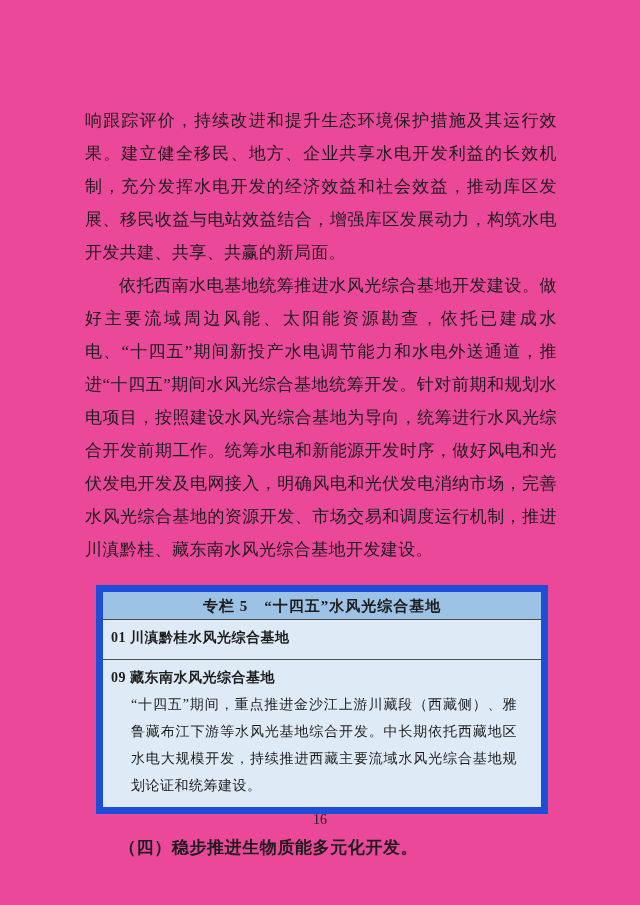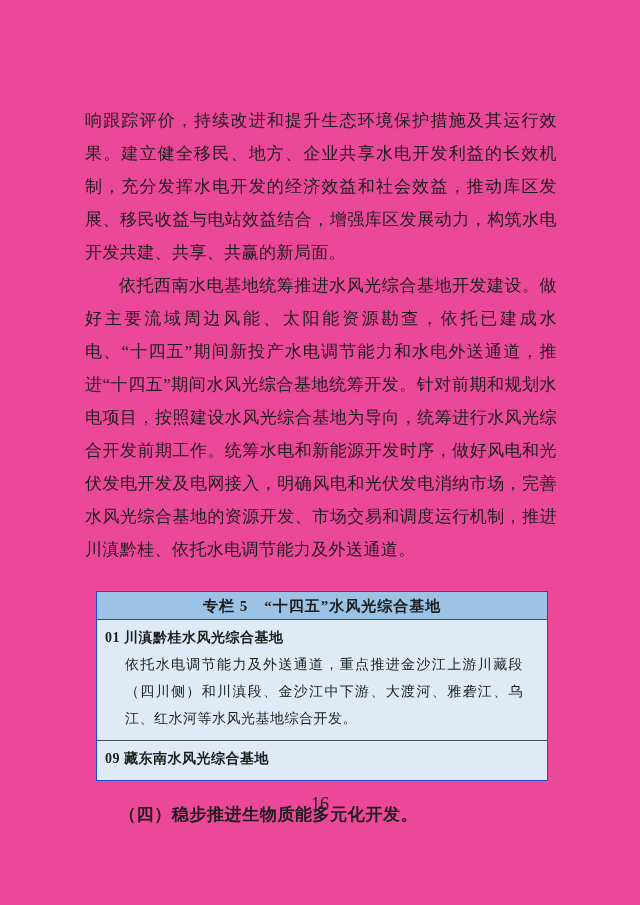--- a/index.html
+++ b/index.html
@@ -17,22 +17,22 @@
     margin: 0;
     font-size: 17px;
     line-height: 33px;
     text-align: justify;
     text-justify: inter-ideograph;
     letter-spacing: 0.4px;
   }
   .para.indent { text-indent: 2em; }
   .lead-bold { font-weight: normal; }
   .callout-box {
-    margin: 25px 9px 0 11px;
-    border: 1px solid #1d4ed8;
+    margin: 19px 9px 0 11px;
+    border: 7px solid #1d4ed8;
   }
   .box-header {
     background: #9CC2E5;
     border-bottom: 1px solid #4d4d4d;
     text-align: center;
     font-weight: bold;
     font-size: 15px;
     line-height: 20px;
     padding: 4px 0 3px 0;
     letter-spacing: 1px;
@@ -60,46 +60,46 @@
     margin: 17px 0 0 0;
     font-size: 17px;
     line-height: 33px;
     font-weight: bold;
     text-indent: 2em;
     letter-spacing: 0.6px;
   }
   .page-number {
     position: absolute;
     left: 0; right: 0;
-    bottom: 90px;
+    bottom: 77px;
     text-align: center;
-    font-size: 18px;
+    font-size: 14px;
     color: #1c1c1c;
   }
 </style>
 </head>
 <body>
 
 <div class="page">
   <div class="content">
 
     <p class="para">响跟踪评价，持续改进和提升生态环境保护措施及其运行效果。建立健全移民、地方、企业共享水电开发利益的长效机制，充分发挥水电开发的经济效益和社会效益，推动库区发展、移民收益与电站效益结合，增强库区发展动力，构筑水电开发共建、共享、共赢的新局面。</p>
 
-    <p class="para indent"><span class="lead-bold">依托西南水电基地统筹推进水风光综合基地开发建设。</span><span>做好主要流域周边风能、太阳能资源勘查，依托已建成水电、“十四五”期间新投产水电调节能力和水电外送通道，推进“十四五”期间水风光综合基地统筹开发。针对前期和规划水电项目，按照建设水风光综合基地为导向，统筹进行水风光综合开发前期工作。统筹水电和新能源开发时序，做好风电和光伏发电开发及电网接入，明确风电和光伏发电消纳市场，完善水风光综合基地的资源开发、市场交易和调度运行机制，推进川滇黔桂、依托水电调节能力及外送通道。</span></p>
+    <p class="para indent"><span class="lead-bold">依托西南水电基地统筹推进水风光综合基地开发建设。</span><span>做好主要流域周边风能、太阳能资源勘查，依托已建成水电、“十四五”期间新投产水电调节能力和水电外送通道，推进“十四五”期间水风光综合基地统筹开发。针对前期和规划水电项目，按照建设水风光综合基地为导向，统筹进行水风光综合开发前期工作。统筹水电和新能源开发时序，做好风电和光伏发电开发及电网接入，明确风电和光伏发电消纳市场，完善水风光综合基地的资源开发、市场交易和调度运行机制，推进川滇黔桂、藏东南水风光综合基地开发建设。</span></p>
 
     <div class="callout-box">
       <div class="box-header">专栏 5　“十四五”水风光综合基地</div>
 
       <div class="box-item">
         <div class="item-heading">01 川滇黔桂水风光综合基地</div>
-        <div class="item-text">依托水电调节能力及外送通道，重点推进金沙江上游川藏段（四川侧）和川滇段、金沙江中下游、大渡河、雅砻江、乌江、红水河等水风光基地综合开发。</div>
       </div>
 
       <div class="box-item separated">
         <div class="item-heading">09 藏东南水风光综合基地</div>
+        <div class="item-text">“十四五”期间，重点推进金沙江上游川藏段（西藏侧）、雅鲁藏布江下游等水风光基地综合开发。中长期依托西藏地区水电大规模开发，持续推进西藏主要流域水风光综合基地规划论证和统筹建设。</div>
       </div>
     </div>
 
     <p class="section-heading">（四）稳步推进生物质能多元化开发。</p>
   </div>
 
   <div class="page-number">16</div>
 </div>
 
 </body></html>

